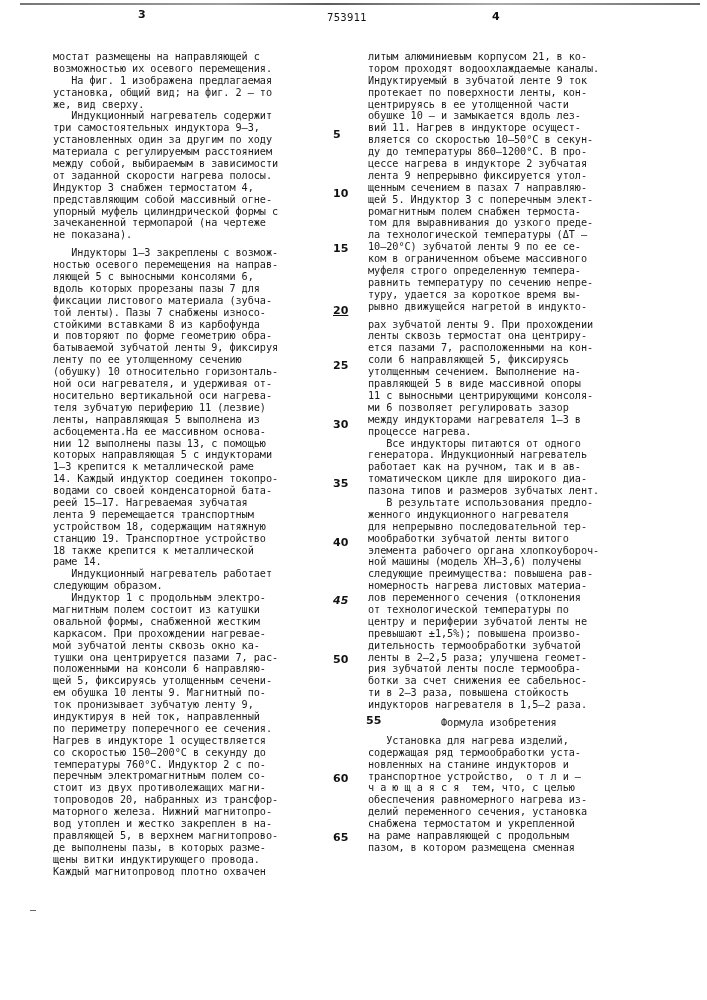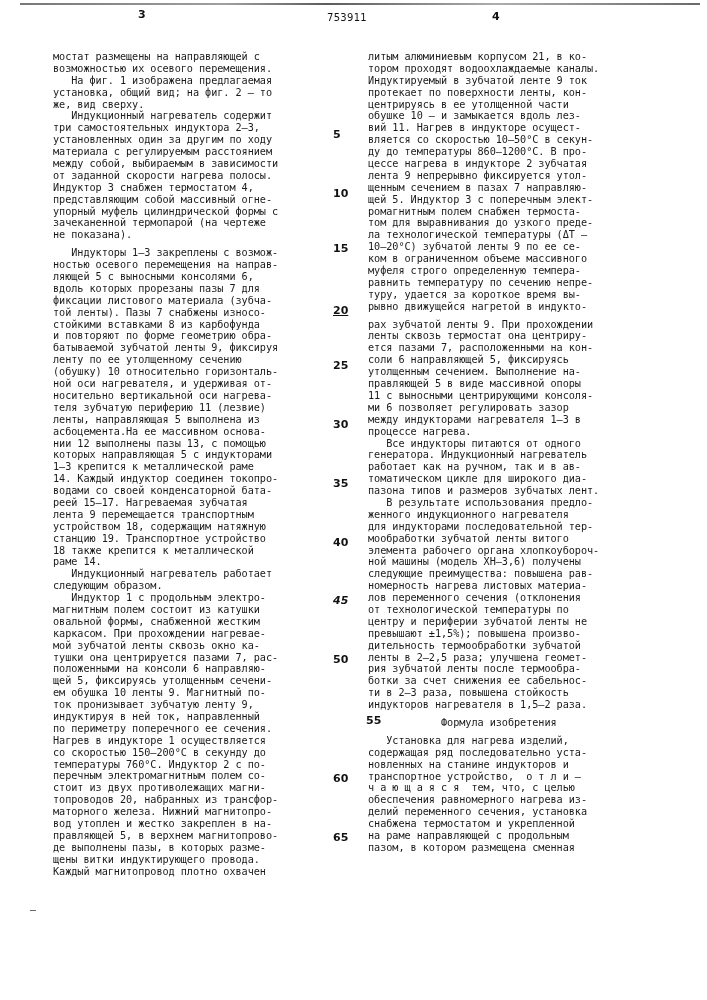--- a/index.html
+++ b/index.html
@@ -24,21 +24,21 @@
 <div class="docnum" style="left:327px; top:12px;">753911</div>
 <div class="pnum" style="left:492px; top:10px;">4</div>
 
 <div class="col col-left" id="col-left">
     <span class="ln">мостат размещены на направляющей с</span>
     <span class="ln">возможностью их осевого перемещения.</span>
     <span class="ln">   На фиг. 1 изображена предлагаемая</span>
     <span class="ln">установка, общий вид; на фиг. 2 — то</span>
     <span class="ln">же, вид сверху.</span>
     <span class="ln">   Индукционный нагреватель содержит</span>
-    <span class="ln">три самостоятельных индуктора 2—3,</span>
+    <span class="ln">три самостоятельных индуктора 9—3,</span>
     <span class="ln">установленных один за другим по ходу</span>
     <span class="ln">материала с регулируемым расстоянием</span>
     <span class="ln">между собой, выбираемым в зависимости</span>
     <span class="ln">от заданной скорости нагрева полосы.</span>
     <span class="ln">Индуктор 3 снабжен термостатом 4,</span>
     <span class="ln">представляющим собой массивный огне-</span>
     <span class="ln">упорный муфель цилиндрической формы с</span>
     <span class="ln">зачеканенной термопарой (на чертеже</span>
     <span class="ln">не показана).</span>
     <span class="ln gap"></span>
@@ -130,41 +130,41 @@
     <span class="ln">ми 6 позволяет регулировать зазор</span>
     <span class="ln">между индукторами нагревателя 1—3 в</span>
     <span class="ln">процессе нагрева.</span>
     <span class="ln">   Все индукторы питаются от одного</span>
     <span class="ln">генератора. Индукционный нагреватель</span>
     <span class="ln">работает как на ручном, так и в ав-</span>
     <span class="ln">томатическом цикле для широкого диа-</span>
     <span class="ln">пазона типов и размеров зубчатых лент.</span>
     <span class="ln">   В результате использования предло-</span>
     <span class="ln">женного индукционного нагревателя</span>
-    <span class="ln">для индукторами последовательной тер-</span>
+    <span class="ln">для непрерывно последовательной тер-</span>
     <span class="ln">мообработки зубчатой ленты витого</span>
     <span class="ln">элемента рабочего органа хлопкоубороч-</span>
     <span class="ln">ной машины (модель ХН—3,6) получены</span>
     <span class="ln">следующие преимущества: повышена рав-</span>
     <span class="ln">номерность нагрева листовых материа-</span>
     <span class="ln">лов переменного сечения (отклонения</span>
     <span class="ln">от технологической температуры по</span>
     <span class="ln">центру и периферии зубчатой ленты не</span>
     <span class="ln">превышают ±1,5%); повышена произво-</span>
     <span class="ln">дительность термообработки зубчатой</span>
     <span class="ln">ленты в 2—2,5 раза; улучшена геомет-</span>
     <span class="ln">рия зубчатой ленты после термообра-</span>
     <span class="ln">ботки за счет снижения ее сабельнос-</span>
     <span class="ln">ти в 2—3 раза, повышена стойкость</span>
     <span class="ln">индукторов нагревателя в 1,5—2 раза.</span>
     <span class="ln gap"></span>
     <span class="ln">            Формула изобретения</span>
     <span class="ln gap"></span>
     <span class="ln">   Установка для нагрева изделий,</span>
-    <span class="ln">содержащая ряд последовательно уста-</span>
+    <span class="ln">содержащая ряд термообработки уста-</span>
     <span class="ln">новленных на станине индукторов и</span>
     <span class="ln">транспортное устройство,  о т л и —</span>
     <span class="ln">ч а ю щ а я с я  тем, что, с целью</span>
     <span class="ln">обеспечения равномерного нагрева из-</span>
     <span class="ln">делий переменного сечения, установка</span>
     <span class="ln">снабжена термостатом и укрепленной</span>
     <span class="ln">на раме направляющей с продольным</span>
     <span class="ln">пазом, в котором размещена сменная</span>
   </div>
 

